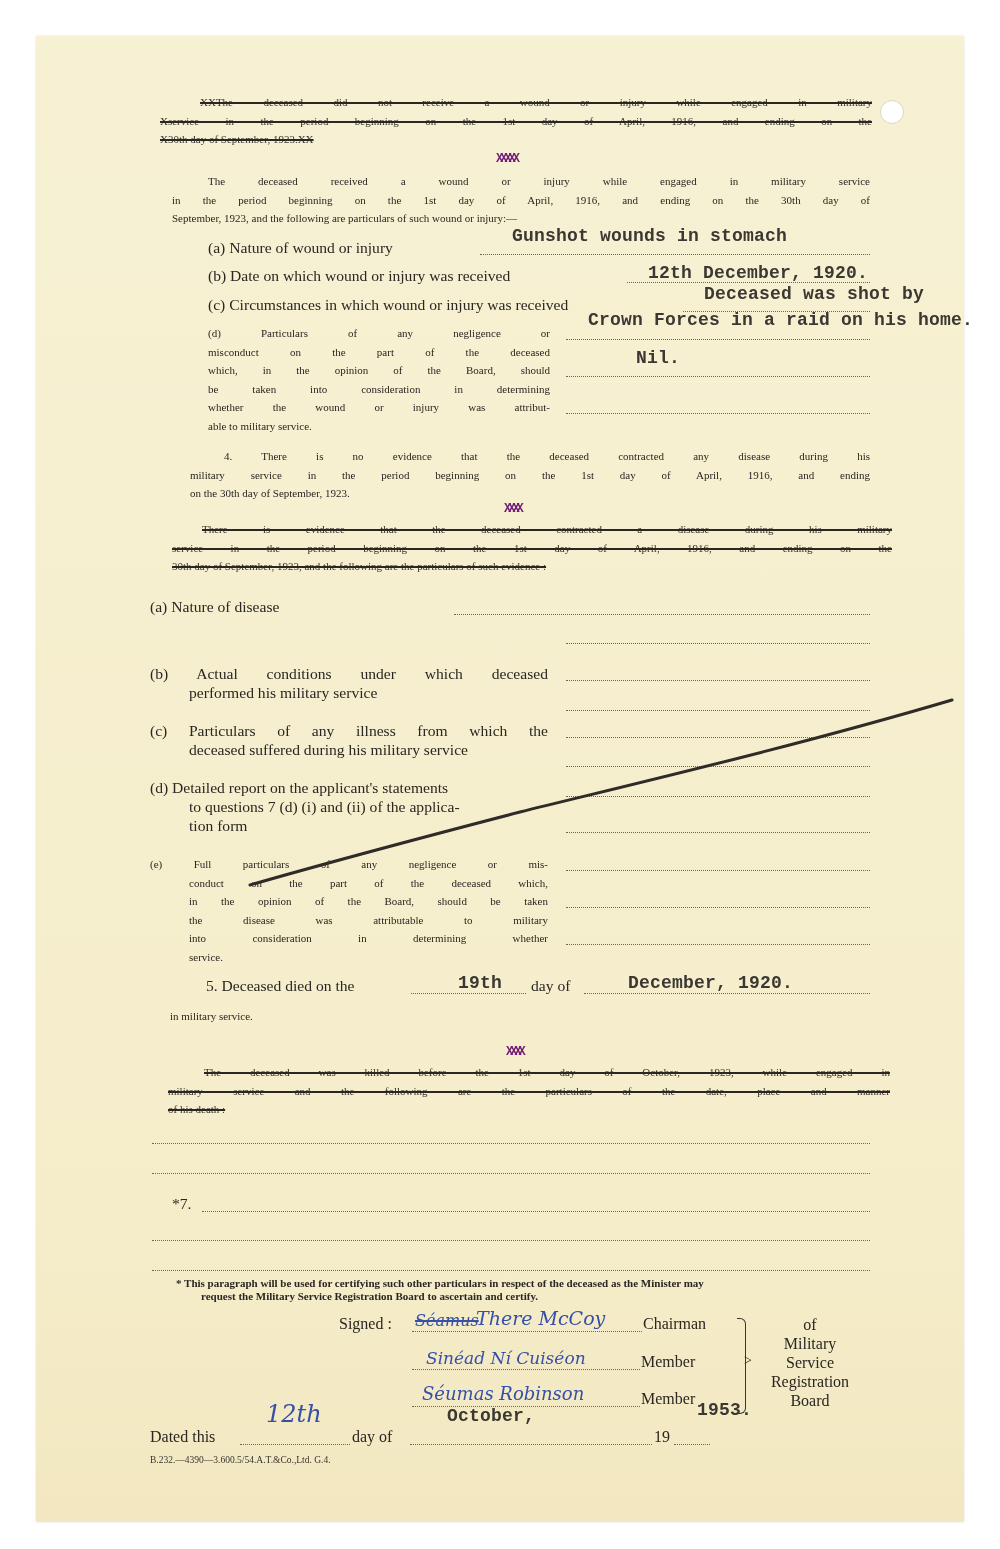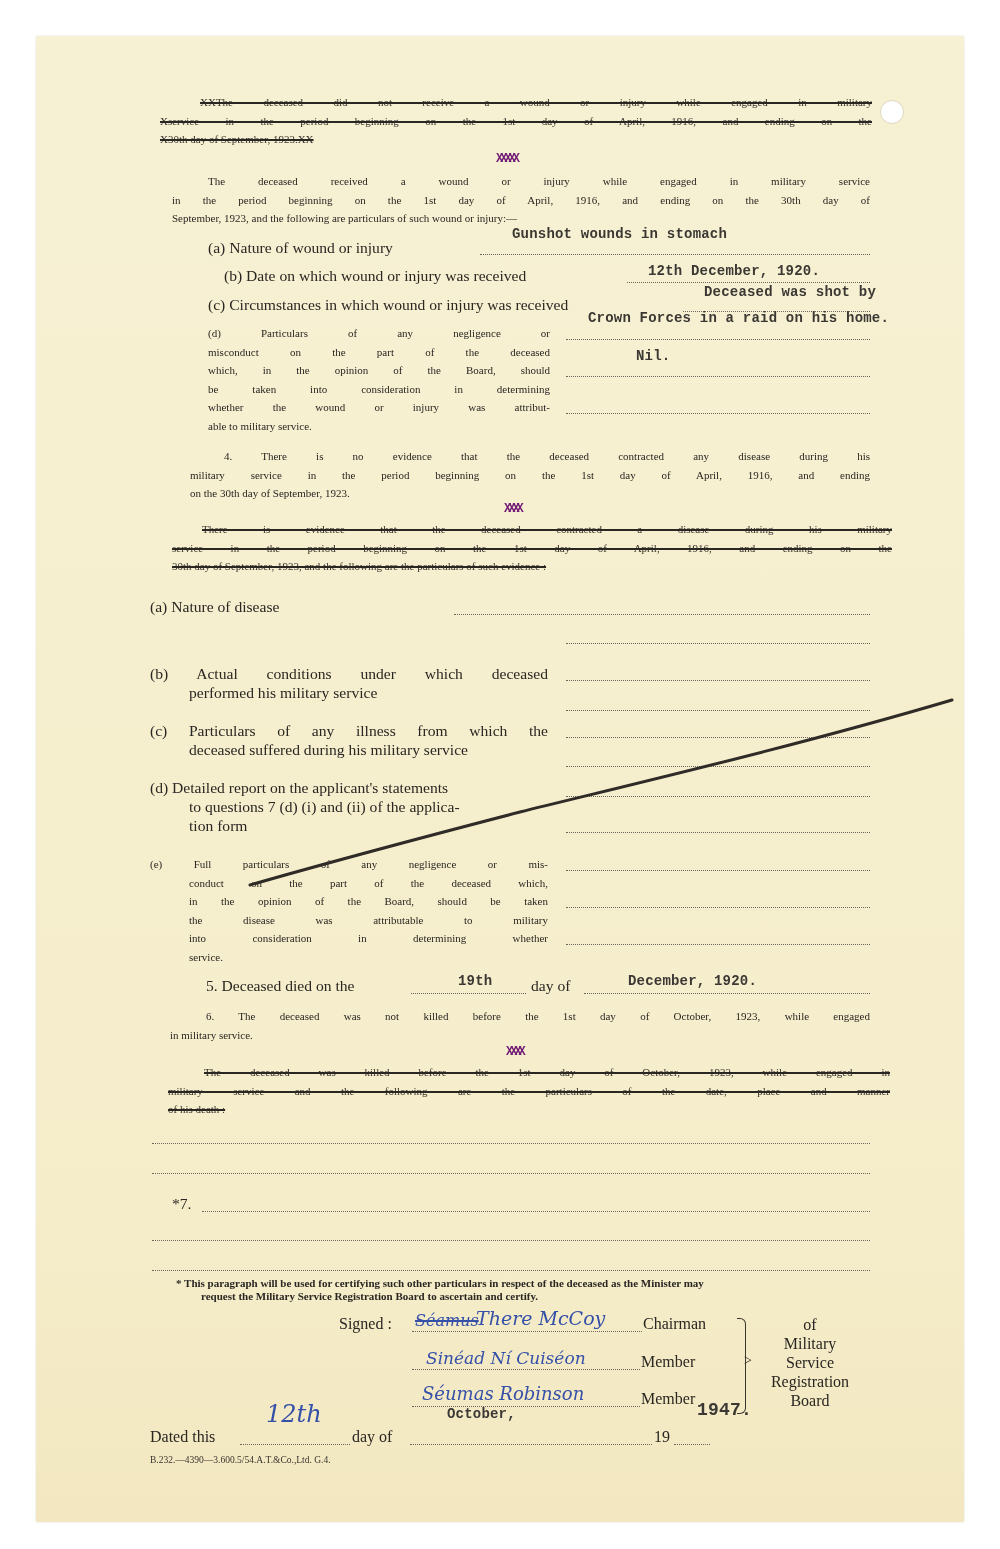--- a/index.html
+++ b/index.html
@@ -9,21 +9,21 @@
     background: linear-gradient(180deg,#f7f1d4 0%,#f6efcf 40%,#f5edca 80%,#f2e7c0 100%);
     box-shadow: 0 0 2px rgba(0,0,0,0.12);
   }
   .punch { position:absolute; left:880px; top:100px; width:22px; height:22px; border-radius:50%; background:#ffffff; border:1px solid #ddd7c0; }
   .t { position:absolute; font-size:15.6px; line-height:18.6px; white-space:nowrap; }
   .para { position:absolute; font-size:11px; line-height:18.6px; text-align:justify; }
   .para .ln { display:block; text-align:justify; text-align-last:justify; white-space:nowrap; }
   .para .ln.last { text-align-last:left; }
   .struck { color:#3a3530; text-decoration: line-through; text-decoration-thickness:2px; text-decoration-color:#2a2622; }
   .xs { color:#701a75; font-family:"Liberation Mono", "DejaVu Sans Mono", monospace; font-weight:bold; letter-spacing:-3px; font-size:12px; }
-  .typed { position:absolute; font-family:"Liberation Mono", "DejaVu Sans Mono", monospace; font-weight:bold; font-size:14px; color:#3b3834; white-space:nowrap; letter-spacing:0.2px; }
+  .typed { position:absolute; font-family:"Liberation Mono", "DejaVu Sans Mono", monospace; font-weight:bold; font-size:18px; color:#3b3834; white-space:nowrap; letter-spacing:0.2px; }
   .dots { position:absolute; border-bottom:1.5px dotted #6c665c; height:0; }
   .hand { position:absolute; font-family:"DejaVu Serif", serif; font-style:italic; color:#3550a8; white-space:nowrap; }
   .small { position:absolute; font-size:11px; font-weight:bold; line-height:13px; white-space:nowrap; color:#2a2622; }
   .footer-code { position:absolute; font-size:9.5px; white-space:nowrap; color:#3a3530; }
   .brace { position:absolute; border-right:1.5px solid #3a3530; }
 </style>
 </head>
 <body>
 
 <div class="paper"></div>
@@ -39,21 +39,21 @@
 <div class="para" style="left:172px; top:172px; width:698px;">
   <span class="ln" style="padding-left:36px;">The deceased received a wound or injury while engaged in military service</span>
   <span class="ln">in the period beginning on the 1st day of April, 1916, and ending on the 30th day of</span>
   <span class="ln last">September, 1923, and the following are particulars of such wound or injury:—</span>
 </div>
 
 <div class="t" style="left:208px; top:239px;">(a) Nature of wound or injury</div>
 <div class="dots" style="left:480px; top:254px; width:390px;"></div>
 <div class="typed" style="left:512px; top:226px;">Gunshot wounds in stomach</div>
 
-<div class="t" style="left:208px; top:267px;margin-left:16px;">(b) Date on which wound or injury was received</div>
+<div class="t" style="left:208px; top:267px;">(b) Date on which wound or injury was received</div>
 <div class="dots" style="left:627px; top:282px; width:243px;"></div>
 <div class="typed" style="left:648px; top:263px;">12th December, 1920.</div>
 
 <div class="t" style="left:208px; top:296px;">(c) Circumstances in which wound or injury was received</div>
 <div class="dots" style="left:683px; top:311px; width:187px;"></div>
 <div class="typed" style="left:704px; top:284px;">Deceased was shot by</div>
 <div class="typed" style="left:588px; top:310px;">Crown Forces in a raid on his home.</div>
 
 <div class="para" style="left:208px; top:324px; width:342px;">
   <span class="ln">(d) Particulars of any negligence or</span>
@@ -118,21 +118,20 @@
 </svg>
 
 <div class="t" style="left:206px; top:977px;">5. Deceased died on the</div>
 <div class="dots" style="left:411px; top:993px; width:115px;"></div>
 <div class="typed" style="left:458px; top:973px;">19th</div>
 <div class="t" style="left:531px; top:977px;">day of</div>
 <div class="dots" style="left:584px; top:993px; width:286px;"></div>
 <div class="typed" style="left:628px; top:973px;">December, 1920.</div>
 
 <div class="para" style="left:170px; top:1007px; width:700px;">
-  <span class="ln" style="padding-left:36px;">6. The deceased was not killed before the 1st day of October, 1923, while engaged</span>
   <span class="ln last">in military service.</span>
 </div>
 <div class="t xs" style="left:506px; top:1043px;">XXXX</div>
 
 <div class="para" style="left:168px; top:1063px; width:722px;">
   <span class="ln struck" style="padding-left:36px;">The deceased was killed before the 1st day of October, 1923, while engaged in</span>
   <span class="ln struck">military service and the following are the particulars of the date, place and manner</span>
   <span class="ln last struck">of his death :</span>
 </div>
 
@@ -172,15 +171,15 @@
 </div>
 
 <div class="t" style="left:150px; top:1428px; font-size:16px;">Dated this</div>
 <div class="dots" style="left:240px; top:1444px; width:110px;"></div>
 <div class="hand" style="left:266px; top:1400px; font-size:24px;">12th</div>
 <div class="t" style="left:352px; top:1428px; font-size:16px;">day of</div>
 <div class="dots" style="left:410px; top:1444px; width:242px;"></div>
 <div class="typed" style="left:447px; top:1406px;">October,</div>
 <div class="t" style="left:654px; top:1428px; font-size:16px;">19</div>
 <div class="dots" style="left:674px; top:1444px; width:36px;"></div>
-<div class="typed" style="left:697px; top:1400px; font-size:18px;">1947.</div>
+<div class="typed" style="left:697px; top:1400px; font-size:18px;">1953.</div>
 
 <div class="footer-code" style="left:150px; top:1455px;">B.232.—4390—3.600.5/54.A.T.&amp;Co.,Ltd.   G.4.</div>
 
 </body></html>

